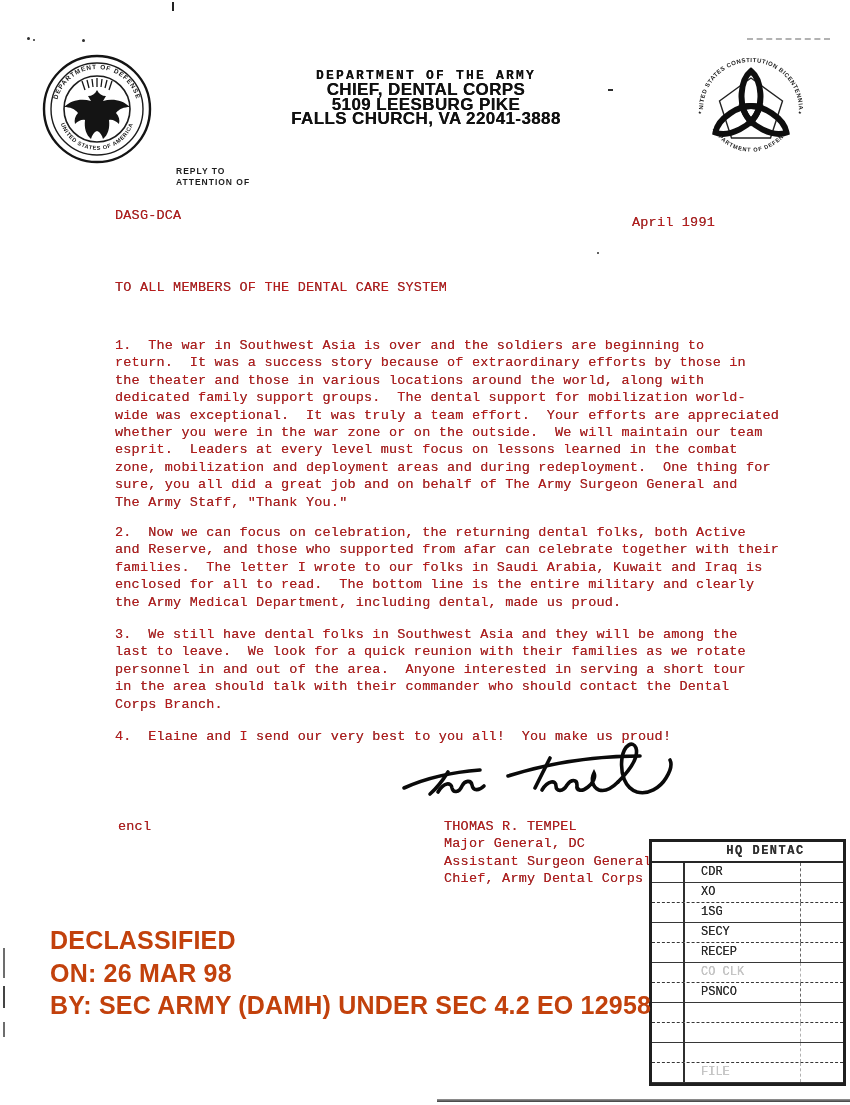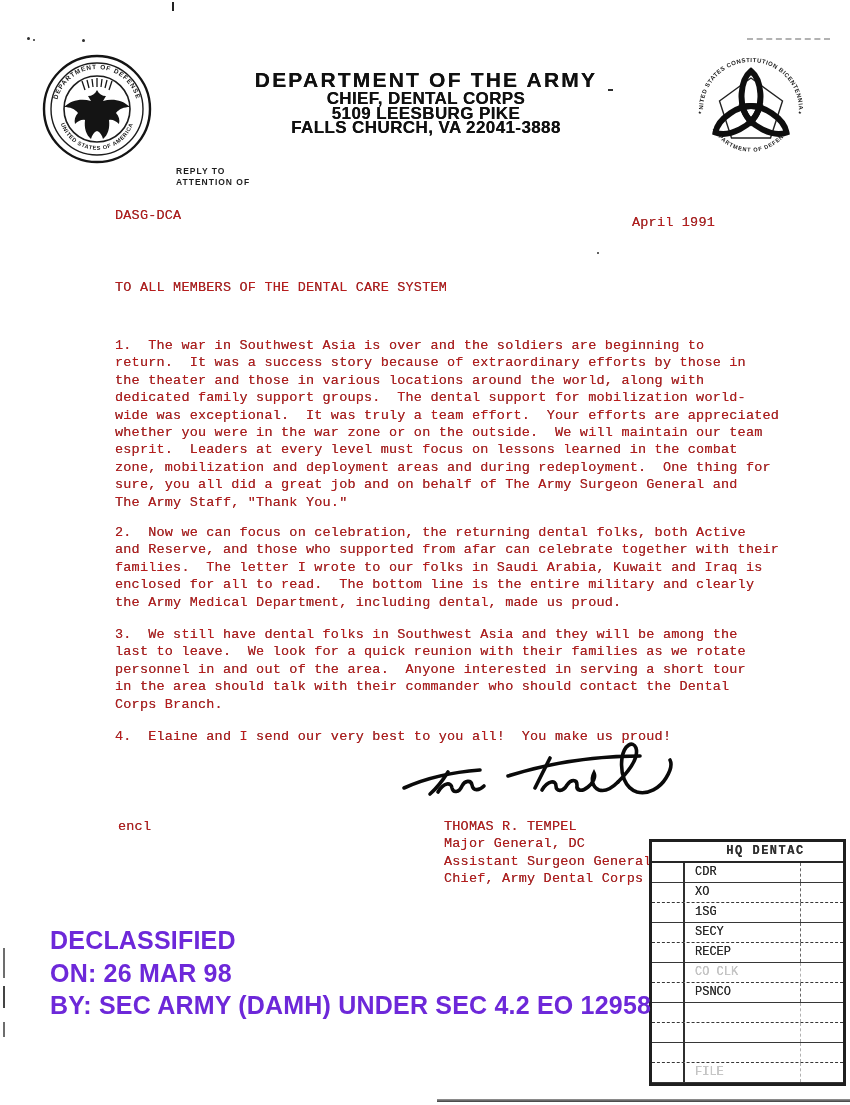--- a/index.html
+++ b/index.html
@@ -5,39 +5,39 @@
   html,body{margin:0;padding:0;background:#fff;}
   .page{position:relative;width:850px;height:1105px;background:#ffffff;overflow:hidden;
         font-family:"Liberation Mono",monospace;color:#1b1b1b;}
   .abs{position:absolute;}
   
   .type{font-family:"Liberation Mono",monospace;font-size:13.5px;line-height:17.4px;
         letter-spacing:.2px;white-space:pre;color:#b91c1c;margin:12px;
         text-shadow:0 0 .5px rgba(20,20,20,.65);}
   
   .letterhead{left:250px;top:68px;width:352px;text-align:center;color:#101010;}
-  .lh-agency{font-family:Liberation Sans, sans-serif;font-weight:700;font-size:21px;
+  .lh-agency{font-family:Liberation Mono, monospace;font-weight:700;font-size:13px;
              letter-spacing:2.2px;white-space:nowrap;text-shadow:0 0 .6px #222;}
   .lh-sub{font-family:"Liberation Sans",sans-serif;font-weight:700;font-size:17px;
           letter-spacing:.4px;line-height:14.5px;text-shadow:0 0 .5px #222;}
   .reply{left:176px;top:166px;font-family:"Liberation Sans",sans-serif;font-weight:700;
          font-size:8.5px;letter-spacing:1px;line-height:11px;color:#1d1d1d;}
   
   .declass{left:50px;top:924px;font-family:"Liberation Sans",sans-serif;font-weight:700;
-           font-size:25px;line-height:32.5px;color:#6d28d9;letter-spacing:.2px;}
+           font-size:25px;line-height:32.5px;color:#c2410c;letter-spacing:.2px;}
   
   .routing{left:649px;top:839px;width:197px;border:3px solid #242424;box-sizing:border-box;
            background:transparent;filter:contrast(1.05);}
   .routing-header{height:19px;border-bottom:2px solid #2a2a2a;text-align:center;
                   font:700 12px "Liberation Mono",monospace;letter-spacing:1.5px;
                   line-height:19px;color:#333;text-shadow:0 0 .6px #444;padding-left:36px;}
   .rrow{display:flex;height:19px;border-bottom:1.5px solid #3a3a3a;}
   .rrow:nth-child(odd){border-bottom-style:dashed;}
   .rrow .c1{width:31px;border-right:2px solid #333;}
-  .rrow .c2{flex:1;font:12px "Liberation Mono",monospace;line-height:19px;padding-left:10px;
+  .rrow .c2{flex:1;font:12px "Liberation Mono",monospace;line-height:19px;padding-left:16px;
             color:#2c2c2c;border-right:1.5px dashed #666;text-shadow:0 0 .6px #555;}
   .rrow .c3{width:42px;}
   .rrow.faint .c2{color:#8d8d8d;opacity:.5;filter:blur(.3px);}
   
   .speck{background:#2e2e2e;border-radius:50%;}
   .edge-tick{background:#6d6d6d;}
   .bottom-line{background:linear-gradient(#9a9a9a,#3c3c3c);}
   .dash-artifact{border-top:2px dashed #9f9f9f;opacity:.8;}
 </style>
 </head>

